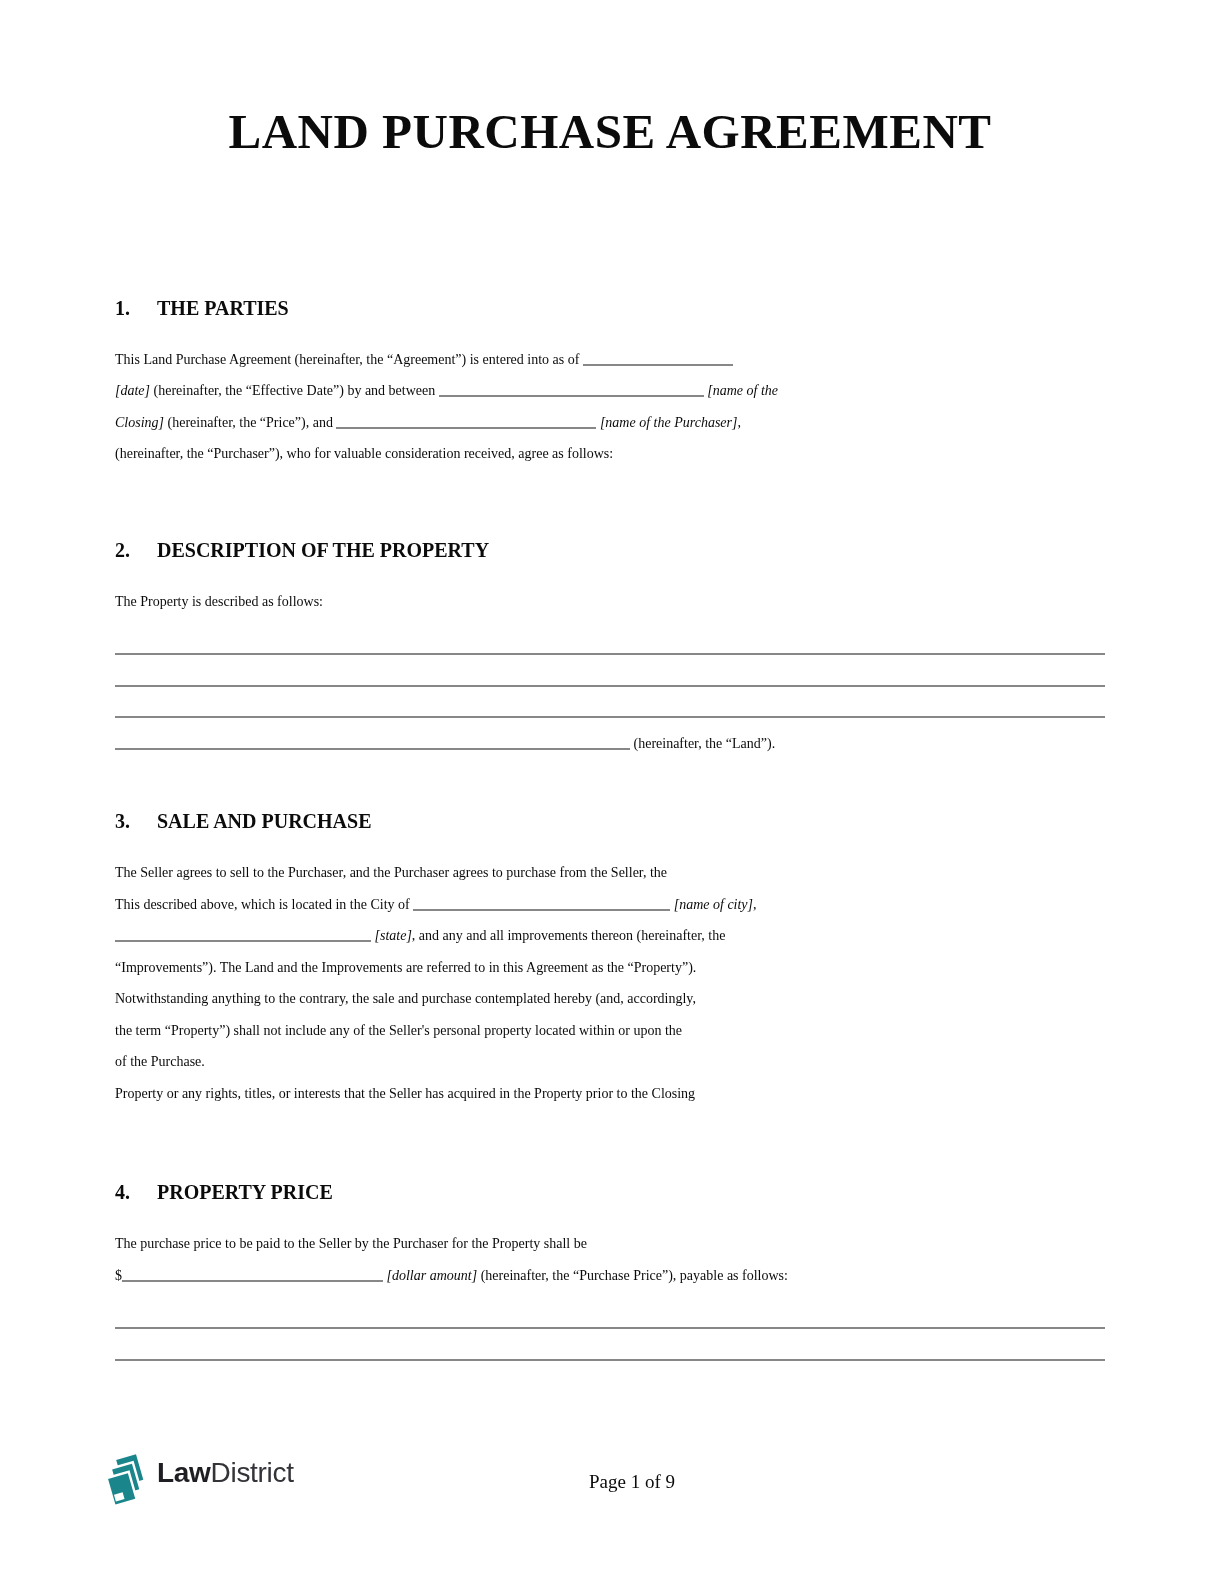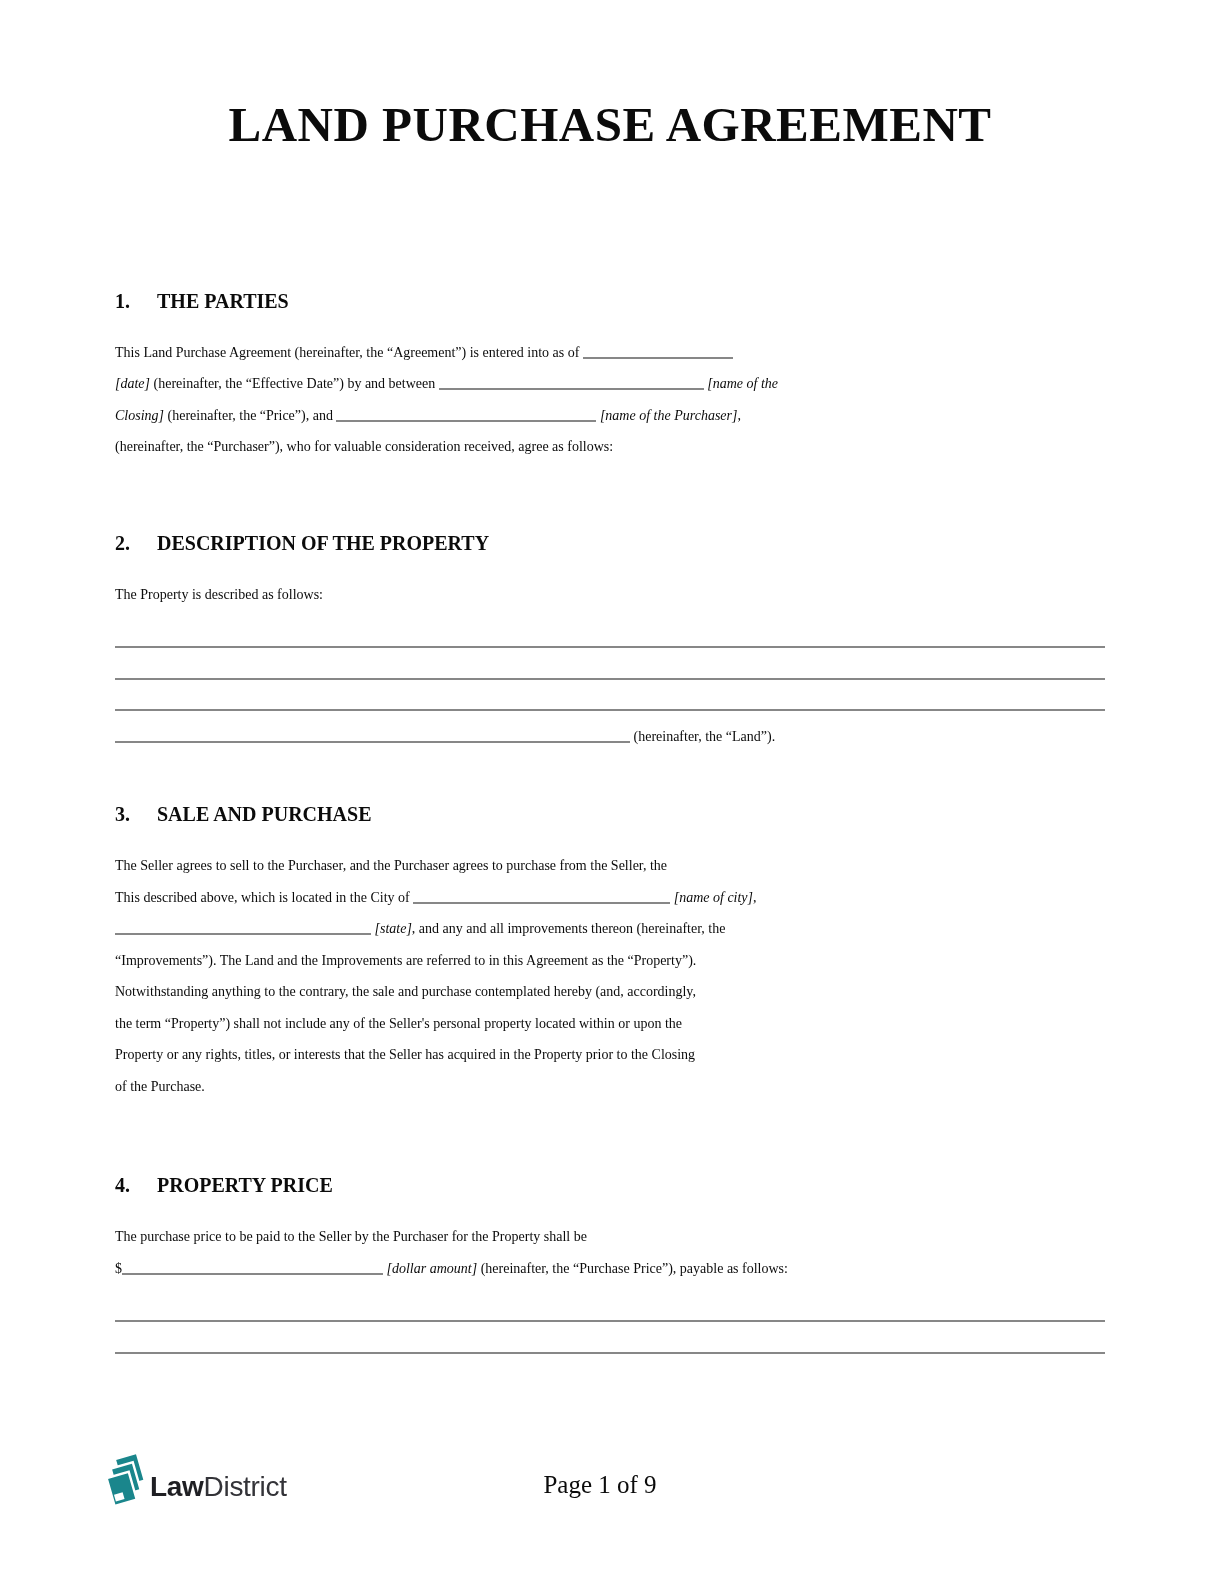--- a/index.html
+++ b/index.html
@@ -8,21 +8,21 @@
     position:relative;
     width:1224px;height:1584px;
     margin:0 auto;
     background:#ffffff;
     font-family:"Liberation Serif", "DejaVu Serif", serif;
     color:#0b0b0b;
     overflow:hidden;
   }
   .content{padding:92px 119px 0 115px;}
   .doc-title{
-    margin:4px 0 131px 0;
+    margin:11px 0 131px 0;
     text-align:center;
     font-size:49px;
     line-height:1.2;
     font-weight:bold;
     letter-spacing:0.5px;
   }
   section{margin:0;}
   .sec-2{margin-top:65px;}
   .sec-3{margin-top:47px;}
   .sec-4{margin-top:68px;}
@@ -50,37 +50,37 @@
     position:relative;
     top:2px;
   }
   .footer{
     position:absolute;
     top:1455px;left:108px;
     width:1001px;height:60px;
   }
   .brand{
     position:absolute;left:0;top:2px;
-    display:flex;align-items:flex-end;
+    display:flex;align-items:flex-start;gap:7px;
   }
   .brand svg{overflow:visible;display:block;}
   .wordmark{
     font-family:"Liberation Sans", "DejaVu Sans", sans-serif;
     font-size:28px;
     letter-spacing:-0.3px;
     color:#232327;
     white-space:nowrap;
   }
   .wordmark .law{font-weight:700;color:#1f1f23;}
   .wordmark .district{font-weight:400;color:#333338;}
   .page-label{
     position:absolute;
-    left:492px;top:16px;
+    left:524px;top:16px;
     transform:translateX(-50%);
-    font-size:25px;
+    font-size:19px;
     color:#0b0b0b;
     white-space:nowrap;
   }
 </style>
 </head>
 <body>
 
 <div class="page">
   <div class="content">
     <h1 class="doc-title">LAND PURCHASE AGREEMENT</h1>
@@ -110,22 +110,22 @@
           <div class="heading"><span class="h-num">3.</span><span class="h-text">SALE AND PURCHASE</span></div>
           <div class="block">
             <div class="line"><span class="txt">The Seller agrees to sell to the Purchaser, and the Purchaser agrees to purchase from the Seller, the</span></div>
             <div class="line"><span class="txt">This described above, which is located in the City of </span><span class="blank" style="width: 257px;"></span><span class="txt"> </span><span class="it">[name of city]</span><span class="txt">,</span></div>
             <div class="line"><span class="blank" style="width: 256px;"></span><span class="txt"> </span><span class="it">[state]</span><span class="txt">, and any and all improvements thereon (hereinafter, the</span></div>
             <div class="line"><span class="txt">“Improvements”). The Land and the Improvements are referred to in this Agreement as the “Property”).</span></div>
           </div>
           <div class="block">
             <div class="line"><span class="txt">Notwithstanding anything to the contrary, the sale and purchase contemplated hereby (and, accordingly,</span></div>
             <div class="line"><span class="txt">the term “Property”) shall not include any of the Seller's personal property located within or upon the</span></div>
+            <div class="line"><span class="txt">of the Purchase.</span></div>
             <div class="line"><span class="txt">Property or any rights, titles, or interests that the Seller has acquired in the Property prior to the Closing</span></div>
-            <div class="line"><span class="txt">of the Purchase.</span></div>
           </div>
         </section>
         <section class="sec-4">
           <div class="heading"><span class="h-num">4.</span><span class="h-text">PROPERTY PRICE</span></div>
           <div class="block">
             <div class="line"><span class="txt">The purchase price to be paid to the Seller by the Purchaser for the Property shall be</span></div>
             <div class="line"><span class="txt">$</span><span class="blank" style="width: 261px;"></span><span class="txt"> </span><span class="it">[dollar amount]</span><span class="txt"> (hereinafter, the “Purchase Price”), payable as follows:</span></div>
           </div>
           <div class="block rules">
             <div class="line"><span class="blank" style="width: 990px;"></span></div>

